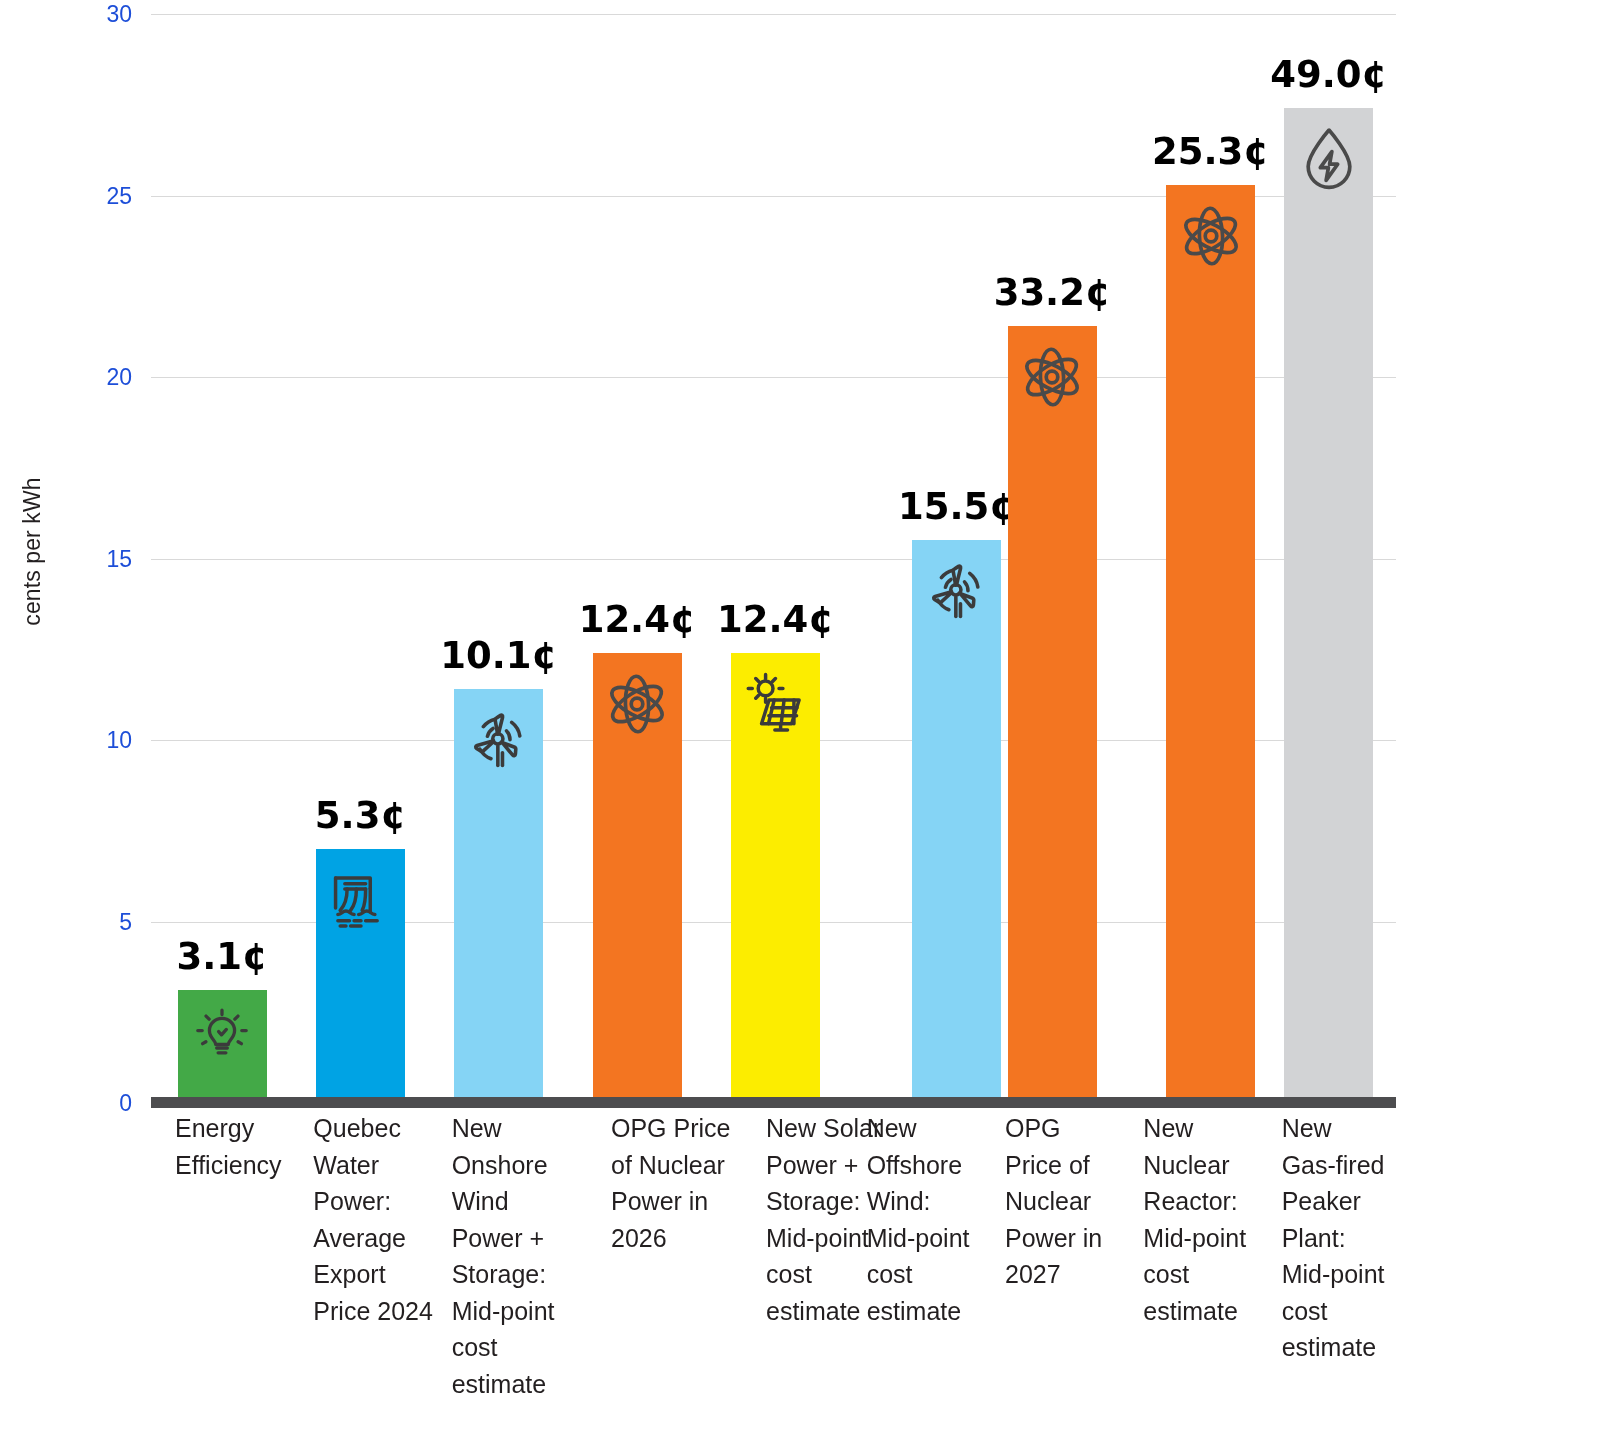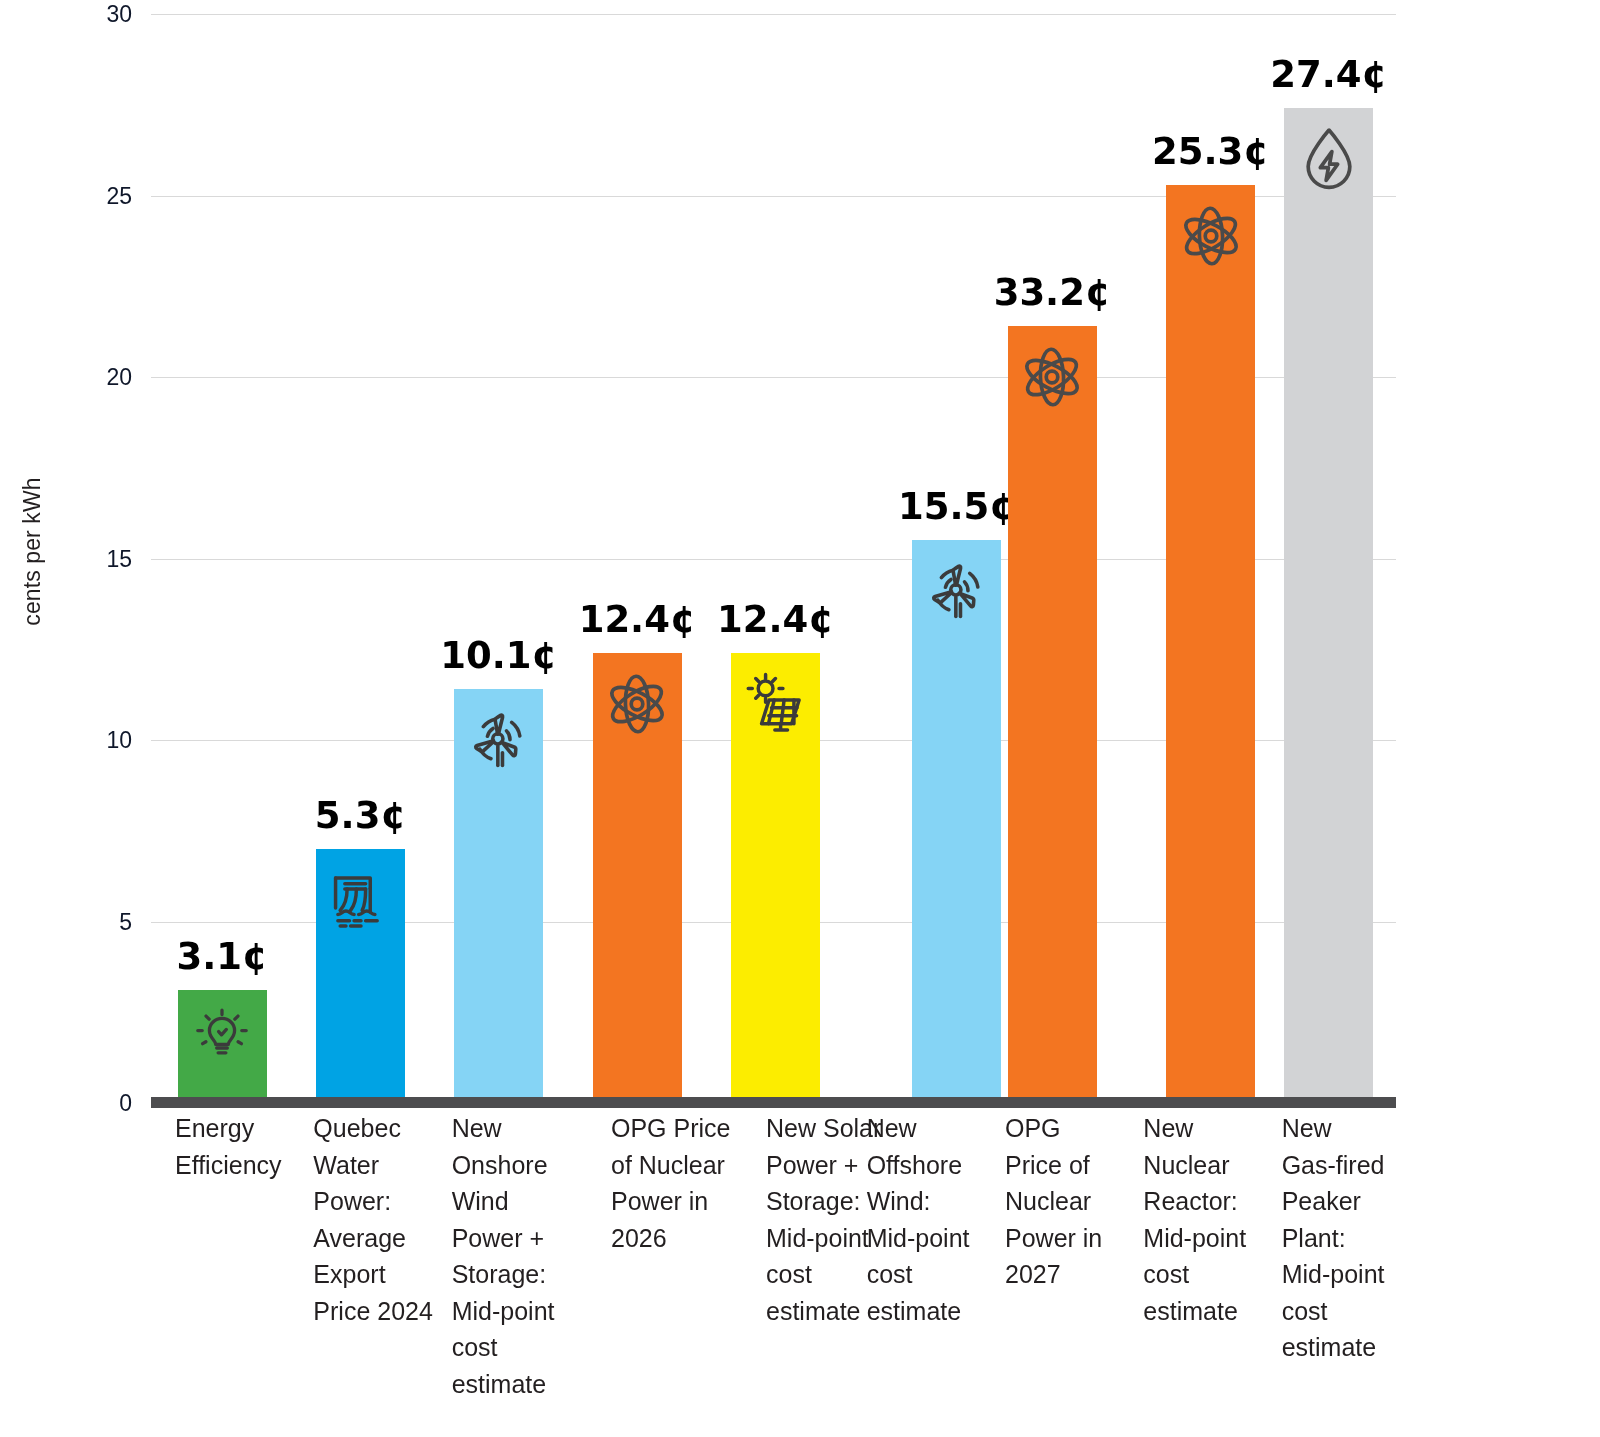--- a/index.html
+++ b/index.html
@@ -61,21 +61,21 @@
     left: 0px;
     top: 0px;
     width: 151px;
     height: 1103px;
   }
   #y-ticks .ytick {
     position: absolute;
     right: 19px;
     transform: translateY(-50%);
     font-size: 23px;
-    color: #0f172a;
+    color: #1d4ed8;
     text-align: right;
     white-space: nowrap;
   }
 
   
   #baseline {
     position: absolute;
     left: 151px;
     top: 1097px;
     width: 1245px;
@@ -272,21 +272,21 @@
         <div class="bar" style="height: 918.39px; background: rgb(243, 117, 33);">
           <span class="bar-icon"><svg viewBox="0 0 64 64" fill="none" stroke="#4a4a4a" stroke-width="3.2" stroke-linecap="round" stroke-linejoin="round">
       <circle cx="32" cy="32" r="5"></circle>
       <ellipse cx="32" cy="32" rx="24" ry="10" transform="rotate(28 32 32)"></ellipse>
       <ellipse cx="32" cy="32" rx="24" ry="10" transform="rotate(88 32 32)"></ellipse>
       <ellipse cx="32" cy="32" rx="24" ry="10" transform="rotate(148 32 32)"></ellipse>
     </svg></span>
         </div>
       </div>
       <div class="bar-slot" style="left: 1133.33px; width: 89px;">
-        <div class="bar-value" style="bottom: 1006.62px;">27.4¢</div>
+        <div class="bar-value" style="bottom: 1006.62px;">49.0¢</div>
         <div class="bar" style="height: 994.62px; background: rgb(210, 211, 213);">
           <span class="bar-icon"><svg viewBox="0 0 64 64" fill="none" stroke="#4a4a4a" stroke-width="3.2" stroke-linecap="round" stroke-linejoin="round">
       <path d="M32 7C32 7 14 27.5 14 38.5A18 18 0 0 0 50 38.5C50 27.5 32 7 32 7z"></path>
       <path d="M34.5 25.5L24.5 39.5h7l-2 11 10-14h-7z"></path>
     </svg></span>
         </div>
       </div>
     </div>
 
   <div id="baseline"></div>

